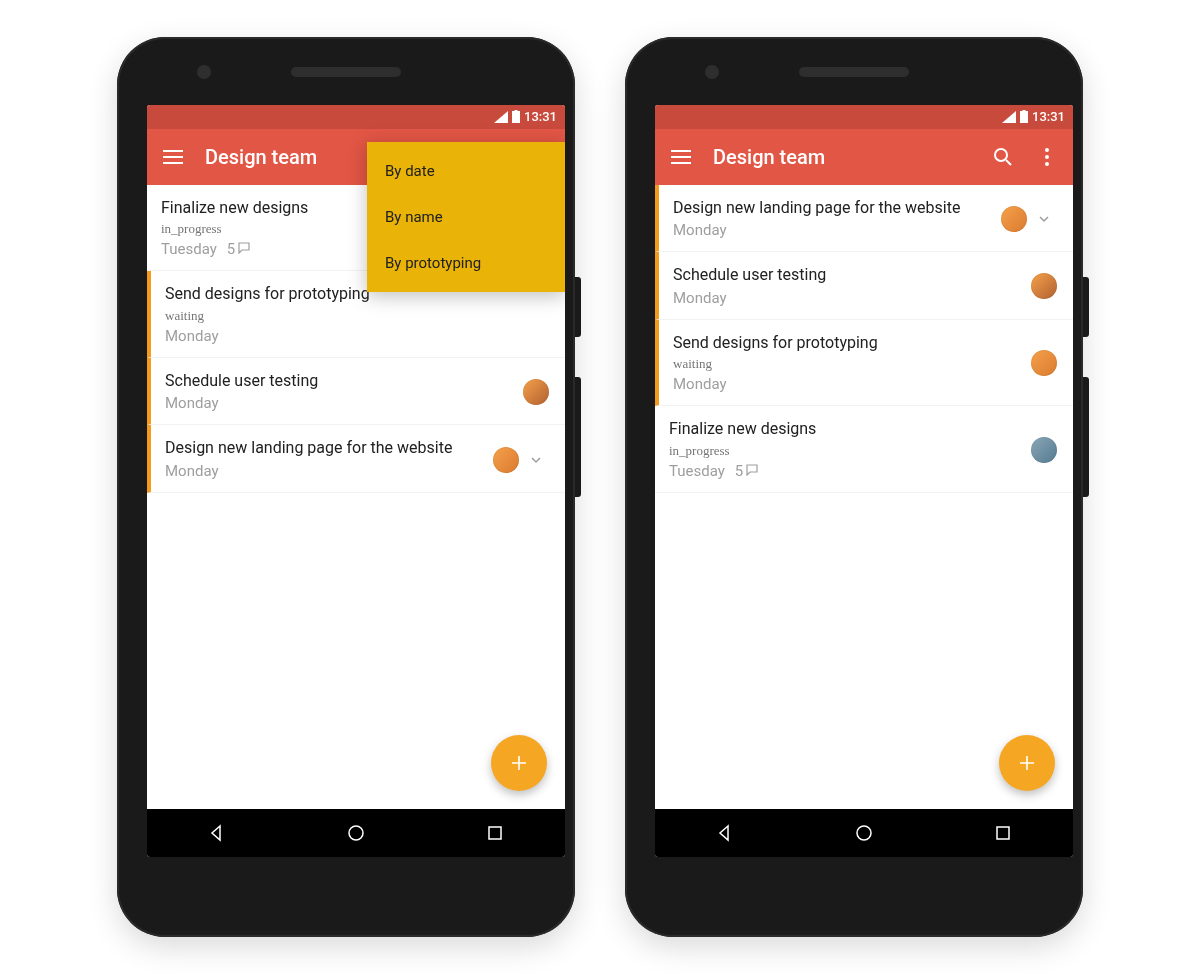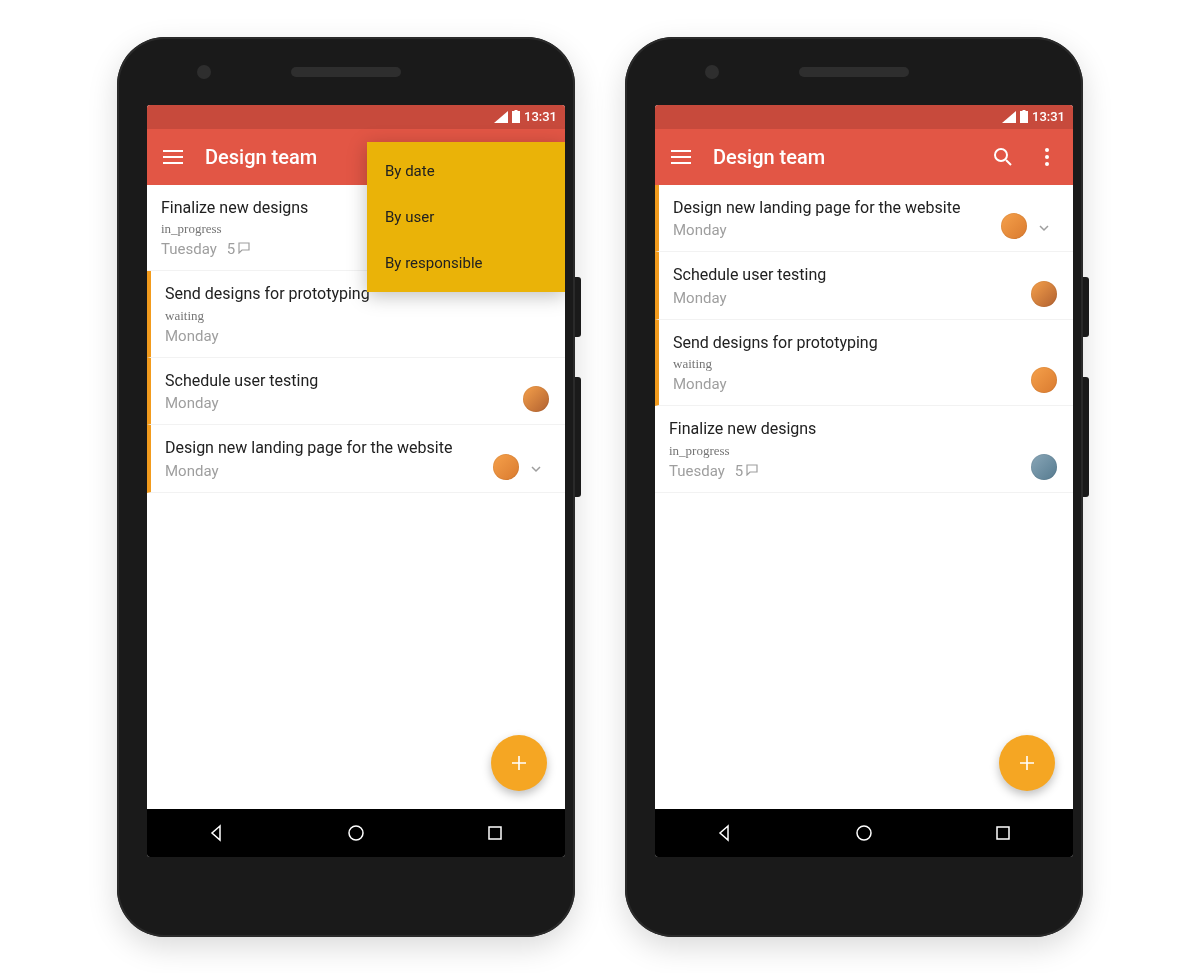--- a/index.html
+++ b/index.html
@@ -99,21 +99,21 @@
   }
   .app-bar .title { font-size: 20px; font-weight: 500; flex: 1; }
   .app-bar .icon-btn { width: 24px; height:24px; display:flex; align-items:center; justify-content:center; cursor:pointer; }
   .app-bar .actions { display:flex; gap: 20px; align-items:center; }
   
   .list { flex:1; overflow:auto; background:#fff; position:relative; }
   .task {
     padding: 12px 16px 12px 14px;
     border-bottom: 1px solid #f2f2f2;
     display:flex;
-    align-items:flex-end;
+    align-items:center;
     gap: 10px;
     position:relative;
   }
   .task.accent { border-left: 4px solid #f29b1d; }
   .task .content { flex:1; display:flex; flex-direction:column; gap:3px; min-width:0;}
   .task .title { font-size: 16px; color: #212121; line-height:1.35; white-space:nowrap; overflow:hidden; text-overflow:ellipsis;}
   .task .status { font-size: 13px; color: #757575; font-family: Liberation Serif, serif; }
   .task .meta { font-size: 15px; color: #9e9e9e; display:flex; align-items:center; gap:10px;}
   .task .meta .count { display:flex; align-items:center; gap:3px;}
   .avatar {
@@ -200,22 +200,22 @@
             <rect width="20" height="2" fill="#fff"></rect>
             <rect y="6" width="20" height="2" fill="#fff"></rect>
             <rect y="12" width="20" height="2" fill="#fff"></rect>
           </svg>
       </span>
       <span class="title">Design team</span>
     </div>
 
     <div class="menu">
       <div class="item">By date</div>
-      <div class="item">By user</div>
-      <div class="item">By responsible</div>
+      <div class="item">By name</div>
+      <div class="item">By prototyping</div>
     </div>
 
     <div class="list">
 
       <div class="task">
         <div class="content">
           <div class="title">Finalize new designs</div>
           <div class="status">in_progress</div>
           <div class="meta">
             <span>Tuesday</span>

